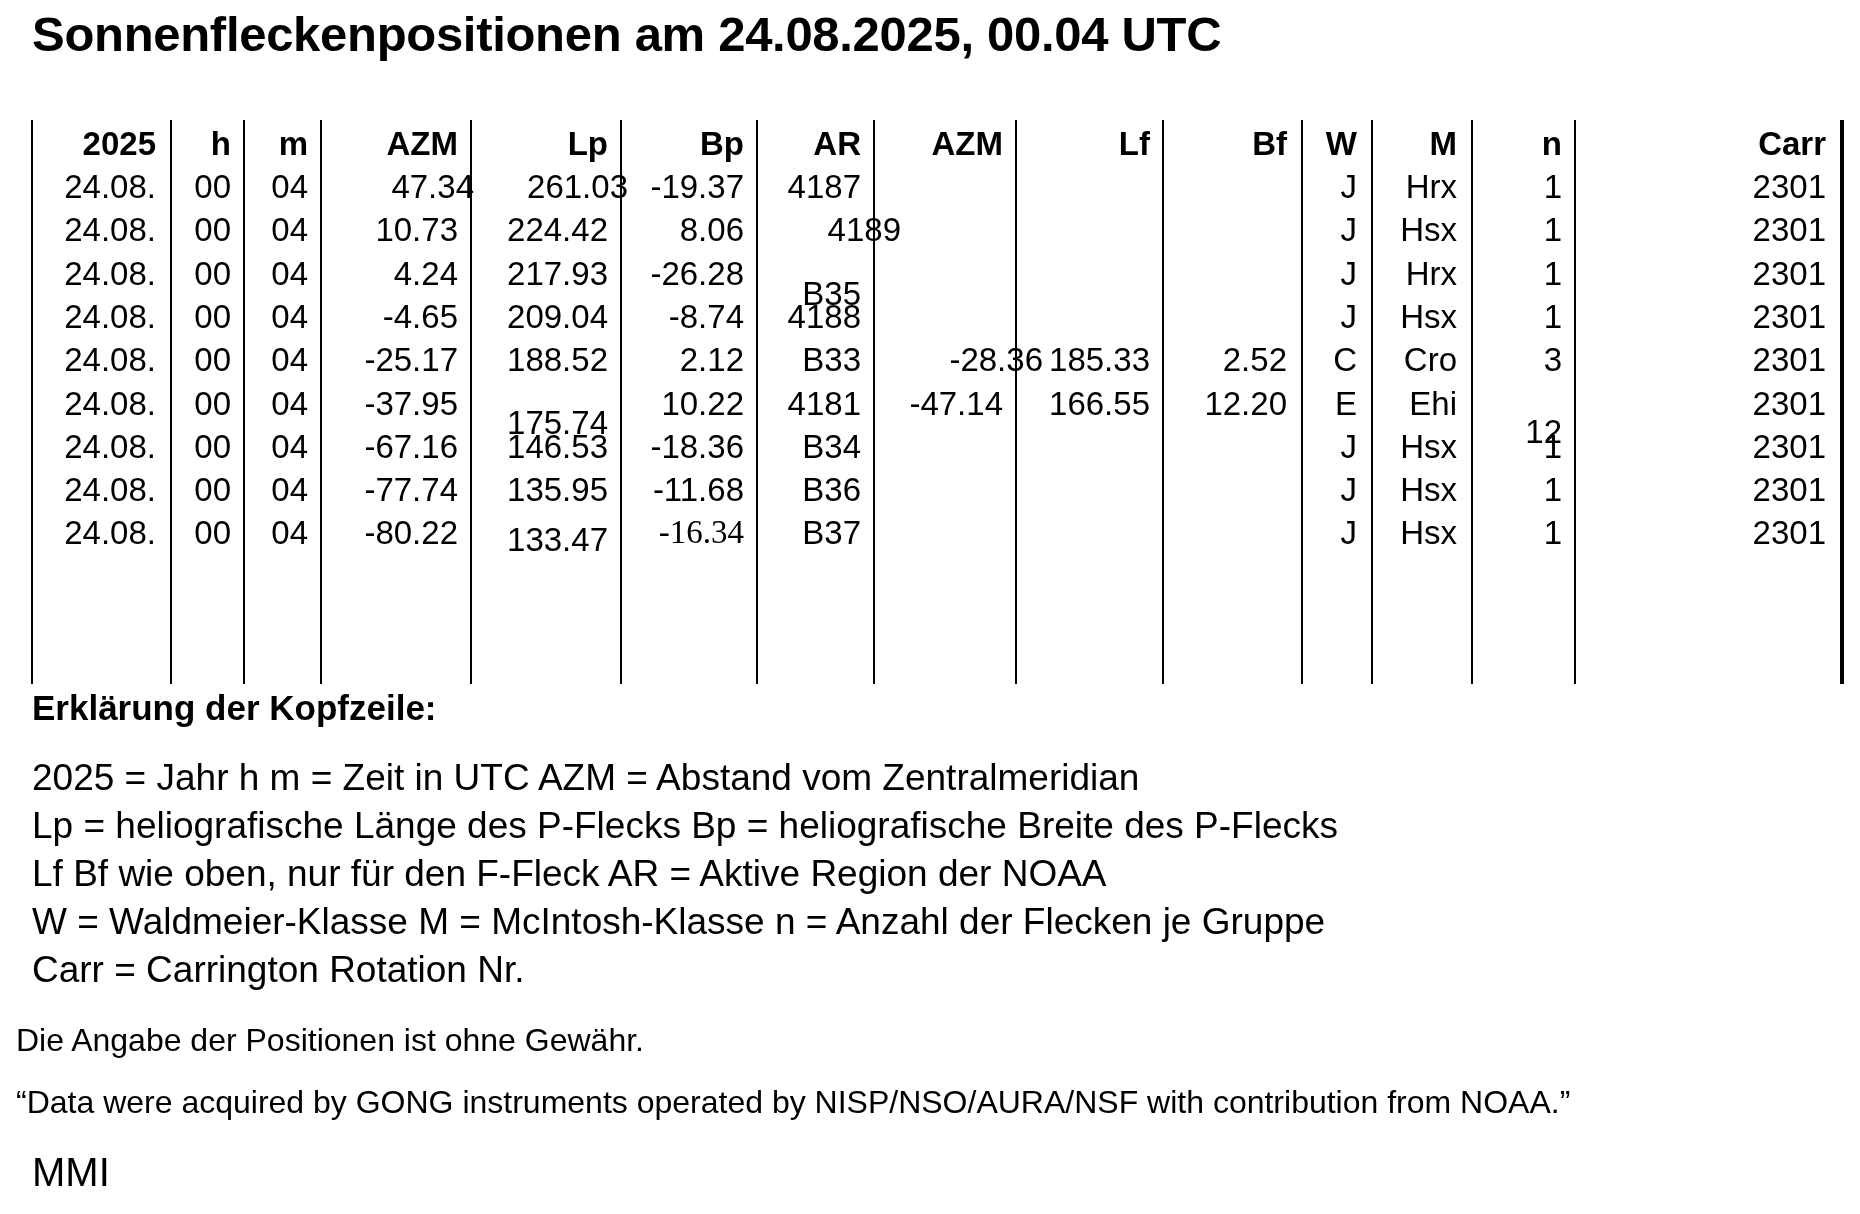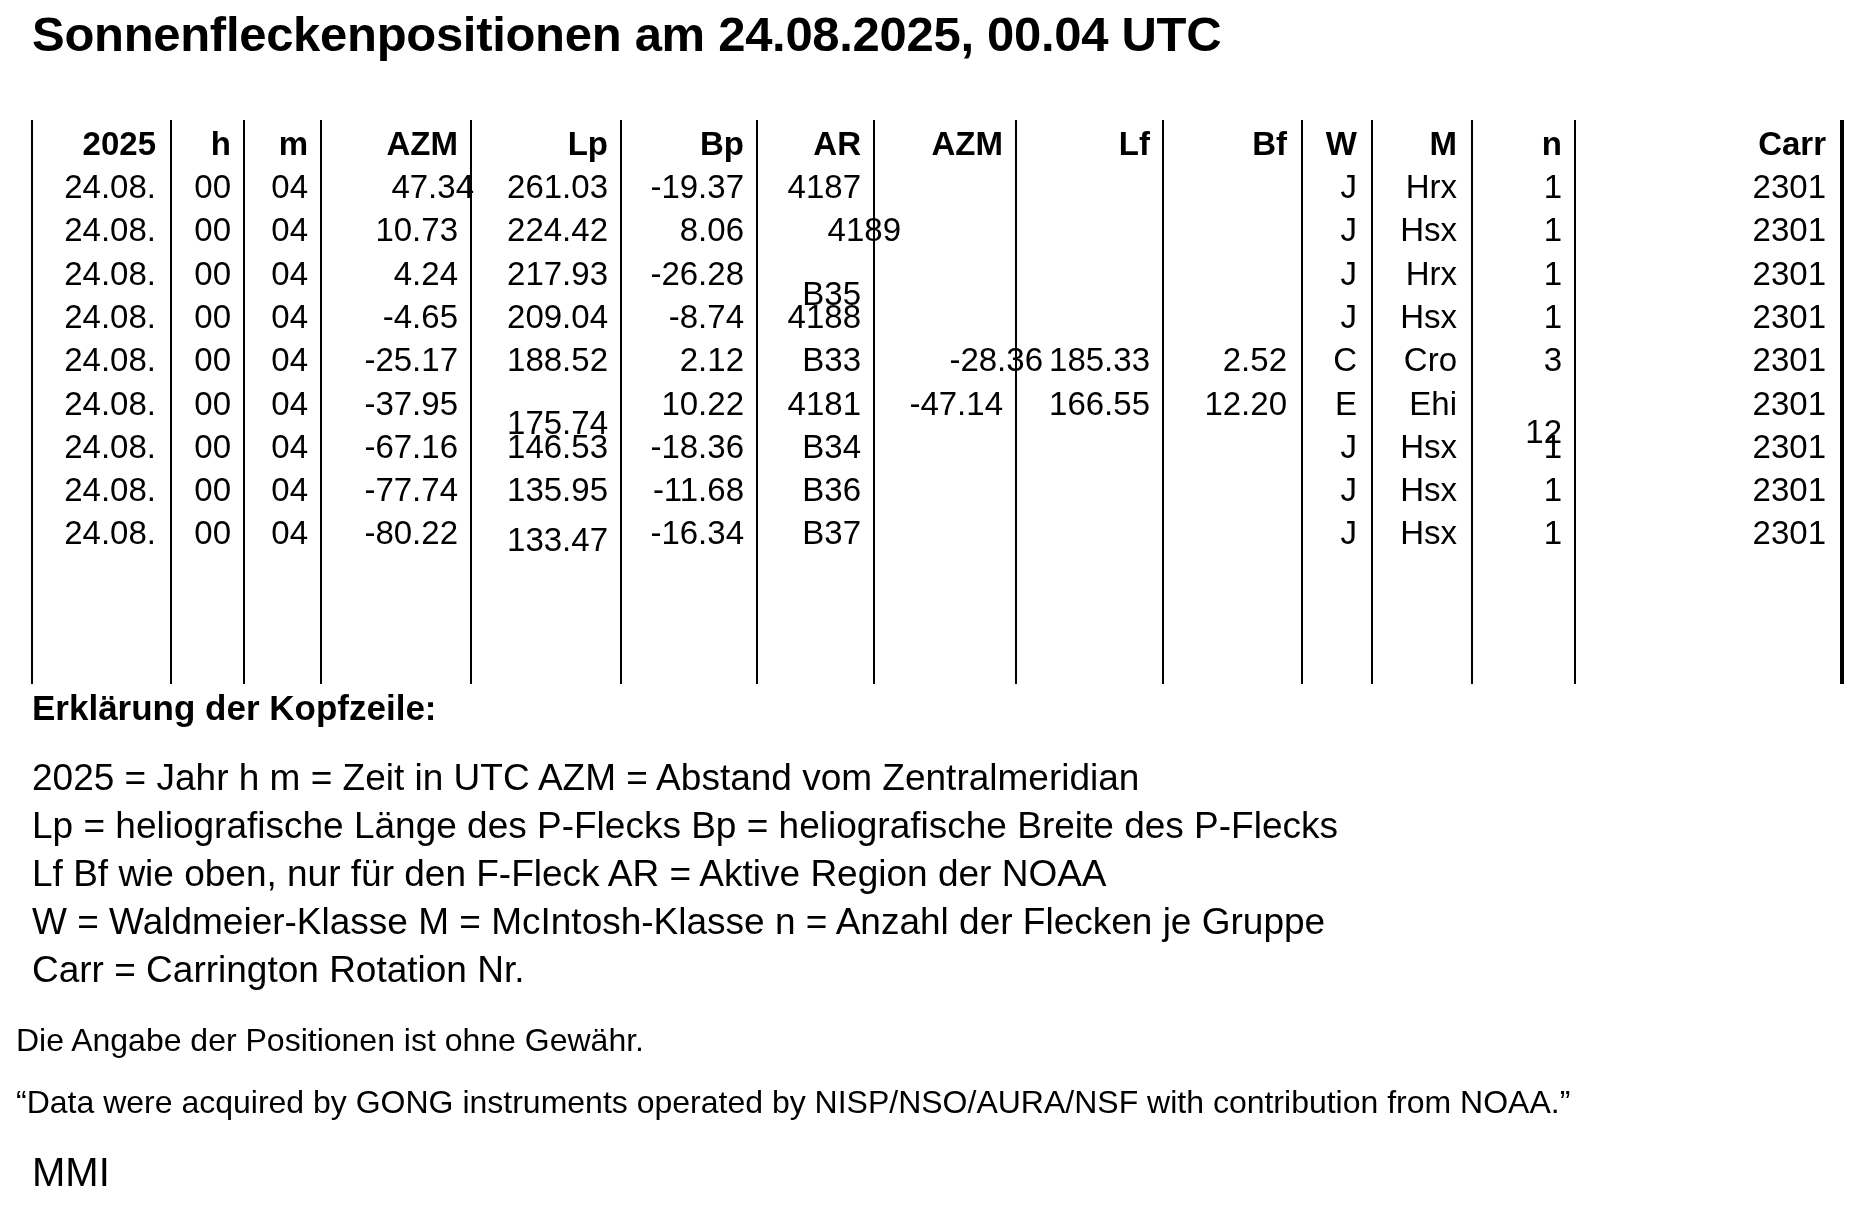--- a/index.html
+++ b/index.html
@@ -51,21 +51,21 @@
     <div class="cell hcell" style="left: 1017px; width: 133px; top: 122px;">Lf</div>
     <div class="cell hcell" style="left: 1164px; width: 123px; top: 122px;">Bf</div>
     <div class="cell hcell" style="left: 1303px; width: 54px; top: 122px;">W</div>
     <div class="cell hcell" style="left: 1373px; width: 84px; top: 122px;">M</div>
     <div class="cell hcell" style="left: 1473px; width: 89px; top: 122px;">n</div>
     <div class="cell hcell" style="left: 1576px; width: 250px; top: 122px;">Carr</div>
     <div class="cell" style="left: 33px; width: 123px; top: 165px;">24.08.</div>
     <div class="cell" style="left: 172px; width: 59px; top: 165px;">00</div>
     <div class="cell" style="left: 245px; width: 63px; top: 165px;">04</div>
     <div class="cell" style="left: 322px; width: 136px; top: 165px; padding-left: 16px;">47.34</div>
-    <div class="cell" style="left: 472px; width: 136px; top: 165px;">261.03</div>
+    <div class="cell" style="left: 472px; width: 136px; top: 165px; padding-left: 20px;">261.03</div>
     <div class="cell" style="left: 622px; width: 122px; top: 165px;">-19.37</div>
     <div class="cell" style="left: 758px; width: 103px; top: 165px;">4187</div>
     <div class="cell" style="left: 875px; width: 128px; top: 165px;"></div>
     <div class="cell" style="left: 1017px; width: 133px; top: 165px;"></div>
     <div class="cell" style="left: 1164px; width: 123px; top: 165px;"></div>
     <div class="cell" style="left: 1303px; width: 54px; top: 165px;">J</div>
     <div class="cell" style="left: 1373px; width: 84px; top: 165px;">Hrx</div>
     <div class="cell" style="left: 1473px; width: 89px; top: 165px;">1</div>
     <div class="cell" style="left: 1576px; width: 250px; top: 165px;">2301</div>
     <div class="cell" style="left: 33px; width: 123px; top: 208.3px;">24.08.</div>
@@ -164,21 +164,21 @@
     <div class="cell" style="left: 1164px; width: 123px; top: 468.1px;"></div>
     <div class="cell" style="left: 1303px; width: 54px; top: 468.1px;">J</div>
     <div class="cell" style="left: 1373px; width: 84px; top: 468.1px;">Hsx</div>
     <div class="cell" style="left: 1473px; width: 89px; top: 468.1px;">1</div>
     <div class="cell" style="left: 1576px; width: 250px; top: 468.1px;">2301</div>
     <div class="cell" style="left: 33px; width: 123px; top: 511.4px;">24.08.</div>
     <div class="cell" style="left: 172px; width: 59px; top: 511.4px;">00</div>
     <div class="cell" style="left: 245px; width: 63px; top: 511.4px;">04</div>
     <div class="cell" style="left: 322px; width: 136px; top: 511.4px;">-80.22</div>
     <div class="cell" style="left: 472px; width: 136px; top: 518px; text-align: right;">133.47</div>
-    <div class="cell" style="left: 622px; width: 122px; top: 511.4px;">-16.34</div>
+    <div class="cell" style="left: 622px; width: 122px; top: 511.4px; font-family: Liberation Serif, serif;">-16.34</div>
     <div class="cell" style="left: 758px; width: 103px; top: 511.4px;">B37</div>
     <div class="cell" style="left: 875px; width: 128px; top: 511.4px;"></div>
     <div class="cell" style="left: 1017px; width: 133px; top: 511.4px;"></div>
     <div class="cell" style="left: 1164px; width: 123px; top: 511.4px;"></div>
     <div class="cell" style="left: 1303px; width: 54px; top: 511.4px;">J</div>
     <div class="cell" style="left: 1373px; width: 84px; top: 511.4px;">Hsx</div>
     <div class="cell" style="left: 1473px; width: 89px; top: 511.4px;">1</div>
     <div class="cell" style="left: 1576px; width: 250px; top: 511.4px;">2301</div>
   </div>
 

